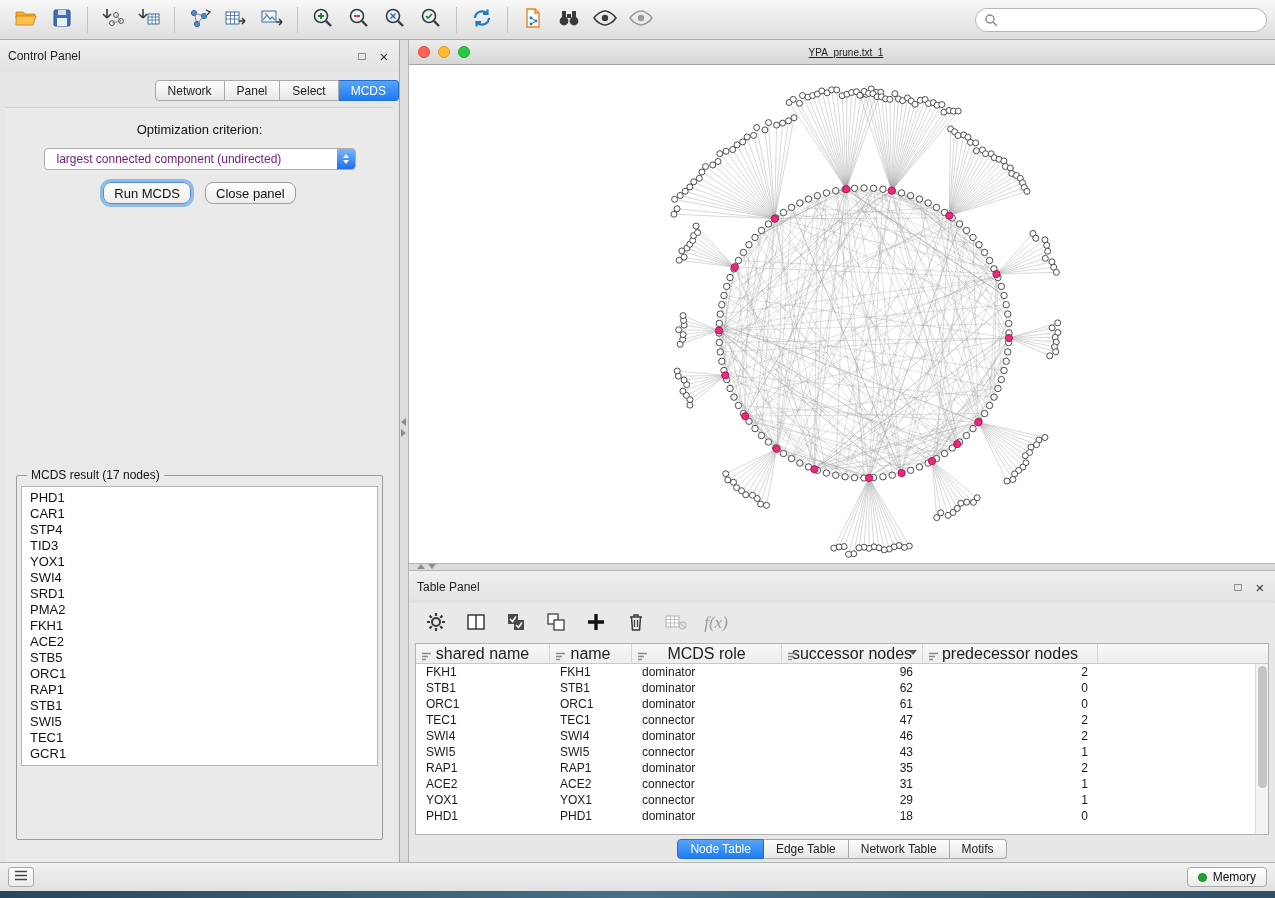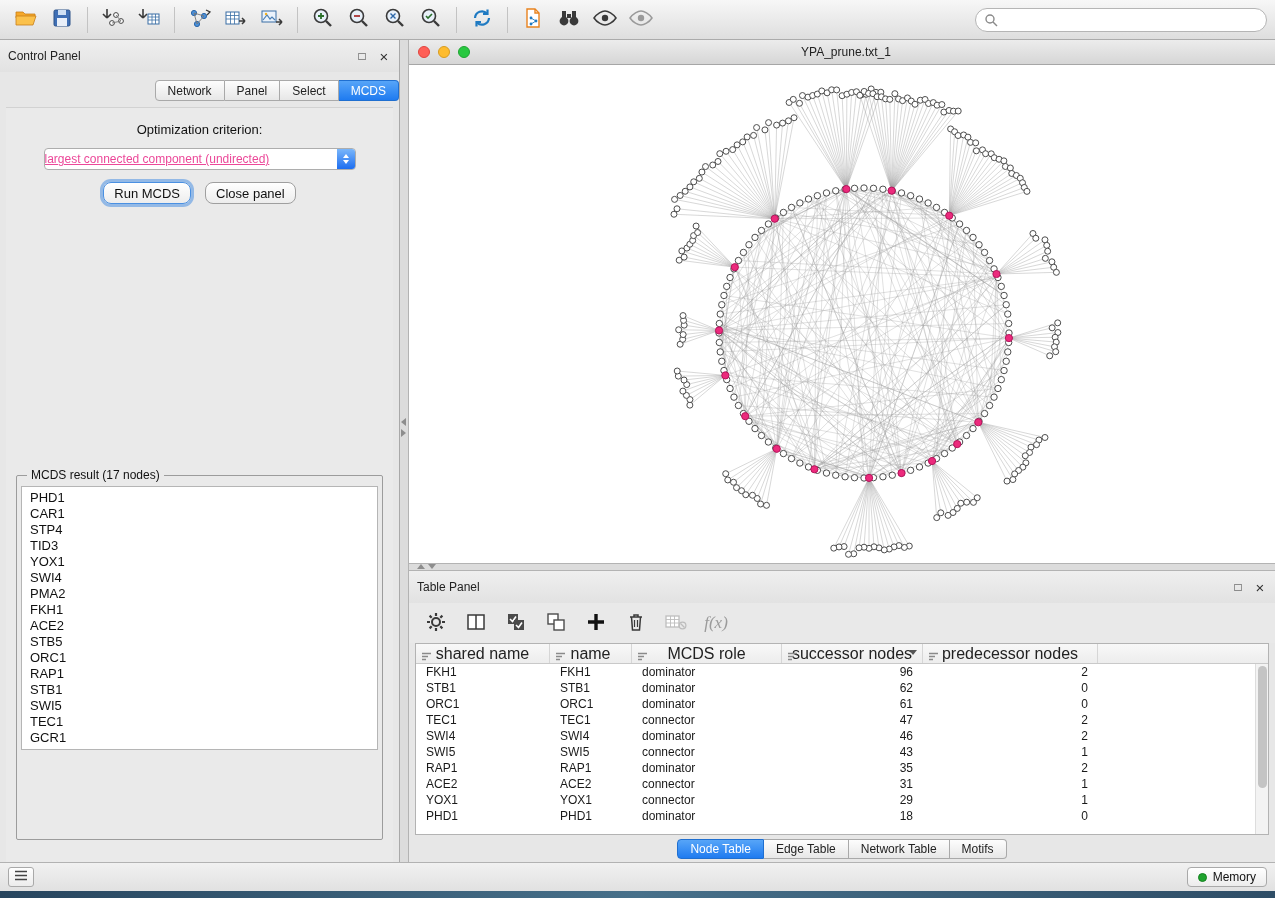--- a/index.html
+++ b/index.html
@@ -37,21 +37,21 @@
   .cp-tab { height:21px; padding:0 12px; display:flex; align-items:center; font-size:12px;
     background:linear-gradient(#fdfdfd,#e7e7e7); border:1px solid #a9a9a9; border-left:none; color:#222; }
   .cp-tab:first-child { border-left:1px solid #a9a9a9; border-radius:4px 0 0 4px; }
   .cp-tab:last-child { border-radius:0 4px 4px 0; }
   .cp-tab.active { background:linear-gradient(#57a5f8,#1f7bf0); color:#fff; border-color:#1f6fd0; }
   .cp-body { flex:1; display:flex; flex-direction:column; align-items:center; background:#eaeaea;
     margin:0 6px 0 6px; border-top:1px solid #d2d2d2; min-height:0; }
   .opt-label { margin-top:14px; font-size:13px; color:#111; }
   .dropdown { margin-top:11px; width:312px; height:22px; background:#fff; border:1px solid #adadad;
     border-radius:4px; display:flex; align-items:center; position:relative; }
-  .dropdown .dd-text { padding:0 0; font-size:12px; color:#ec4899; flex:1; white-space:nowrap; overflow:hidden;text-decoration:underline; }
+  .dropdown .dd-text { padding:0 12px; font-size:12px; color:#701a75; flex:1; white-space:nowrap; overflow:hidden; }
   .dd-stepper { width:18px; height:20px; margin:0; border-radius:0 3px 3px 0;
     background:linear-gradient(#7ab6fa,#1d6ef0); display:flex; flex-direction:column; align-items:center; justify-content:center; gap:2px; }
   .dd-arrow-up { width:0; height:0; border-left:3.5px solid transparent; border-right:3.5px solid transparent; border-bottom:4px solid #fff; }
   .dd-arrow-down { width:0; height:0; border-left:3.5px solid transparent; border-right:3.5px solid transparent; border-top:4px solid #fff; }
   .cp-buttons { margin-top:12px; display:flex; gap:14px; }
   .btn { height:22px; padding:0 10px; font-size:13px; color:#111; background:linear-gradient(#ffffff,#ededed);
     border:1px solid #9f9f9f; border-radius:8px; display:flex; align-items:center; }
   .btn.focus-ring { box-shadow:0 0 0 3px rgba(74,144,226,.55); border-color:#4a90e2; }
   .mcds-fieldset { margin:auto 10px 22px 10px; align-self:stretch; height:372px;
     border:1px solid #9c9c9c; border-radius:2px; padding:4px; display:flex; }
@@ -69,21 +69,21 @@
   
   .right { flex:1; display:flex; flex-direction:column; min-width:0; }
   .network-view { height:523px; flex:0 0 523px; display:flex; flex-direction:column; }
   .net-titlebar { height:25px; flex:0 0 25px; background:linear-gradient(#ececec,#d6d6d6);
     border-bottom:1px solid #a6a6a6; display:flex; align-items:center; position:relative; }
   .traffic { display:flex; gap:8px; padding-left:9px; }
   .light { width:12px; height:12px; border-radius:50%; }
   .light.red { background:#ff5f57; border:1px solid #e0443e; }
   .light.yellow { background:#febc2e; border:1px solid #d89c21; }
   .light.green { background:#28c840; border:1px solid #1ea432; }
-  .net-title { position:absolute; left:8px; right:0; text-align:center; font-size:12px; color:#222; }
+  .net-title { position:absolute; left:8px; right:0; text-align:center; font-size:10px; color:#222;text-decoration:underline; }
   .net-canvas { flex:1; background:#ffffff; position:relative; overflow:hidden; }
 
   svg.graph line.edge { stroke:#9b9b9b; stroke-width:0.6; opacity:0.5; }
   svg.graph line.fanline { stroke:#9b9b9b; stroke-width:0.6; opacity:0.65; }
   svg.graph circle.ringnode, svg.graph circle.leafnode { fill:#ffffff; stroke:#4d4d4d; stroke-width:1; }
   svg.graph circle.pinknode { fill:var(--pink,#ec2a7c); stroke:#b5135c; stroke-width:1; }
 
   .h-splitter { height:8px; flex:0 0 8px; background:#dcdcdc; border-top:1px solid #b3b3b3; border-bottom:1px solid #b3b3b3; position:relative; }
   .h-splitter .grip { position:absolute; left:8px; top:0; display:flex; gap:3px; }
   .tri-up { width:0;height:0;border-left:4px solid transparent;border-right:4px solid transparent;border-bottom:5px solid #8d8d8d; }
@@ -334,20 +334,21 @@
         </div>
         <fieldset class="mcds-fieldset">
           <legend>MCDS result (17 nodes)</legend>
           <div class="mcds-list">
               <div class="mcds-item">PHD1</div>
               <div class="mcds-item">CAR1</div>
               <div class="mcds-item">STP4</div>
               <div class="mcds-item">TID3</div>
               <div class="mcds-item">YOX1</div>
               <div class="mcds-item">SWI4</div>
+              <div class="mcds-item">SRD1</div>
               <div class="mcds-item">PMA2</div>
               <div class="mcds-item">FKH1</div>
               <div class="mcds-item">ACE2</div>
               <div class="mcds-item">STB5</div>
               <div class="mcds-item">ORC1</div>
               <div class="mcds-item">RAP1</div>
               <div class="mcds-item">STB1</div>
               <div class="mcds-item">SWI5</div>
               <div class="mcds-item">TEC1</div>
               <div class="mcds-item">GCR1</div>

